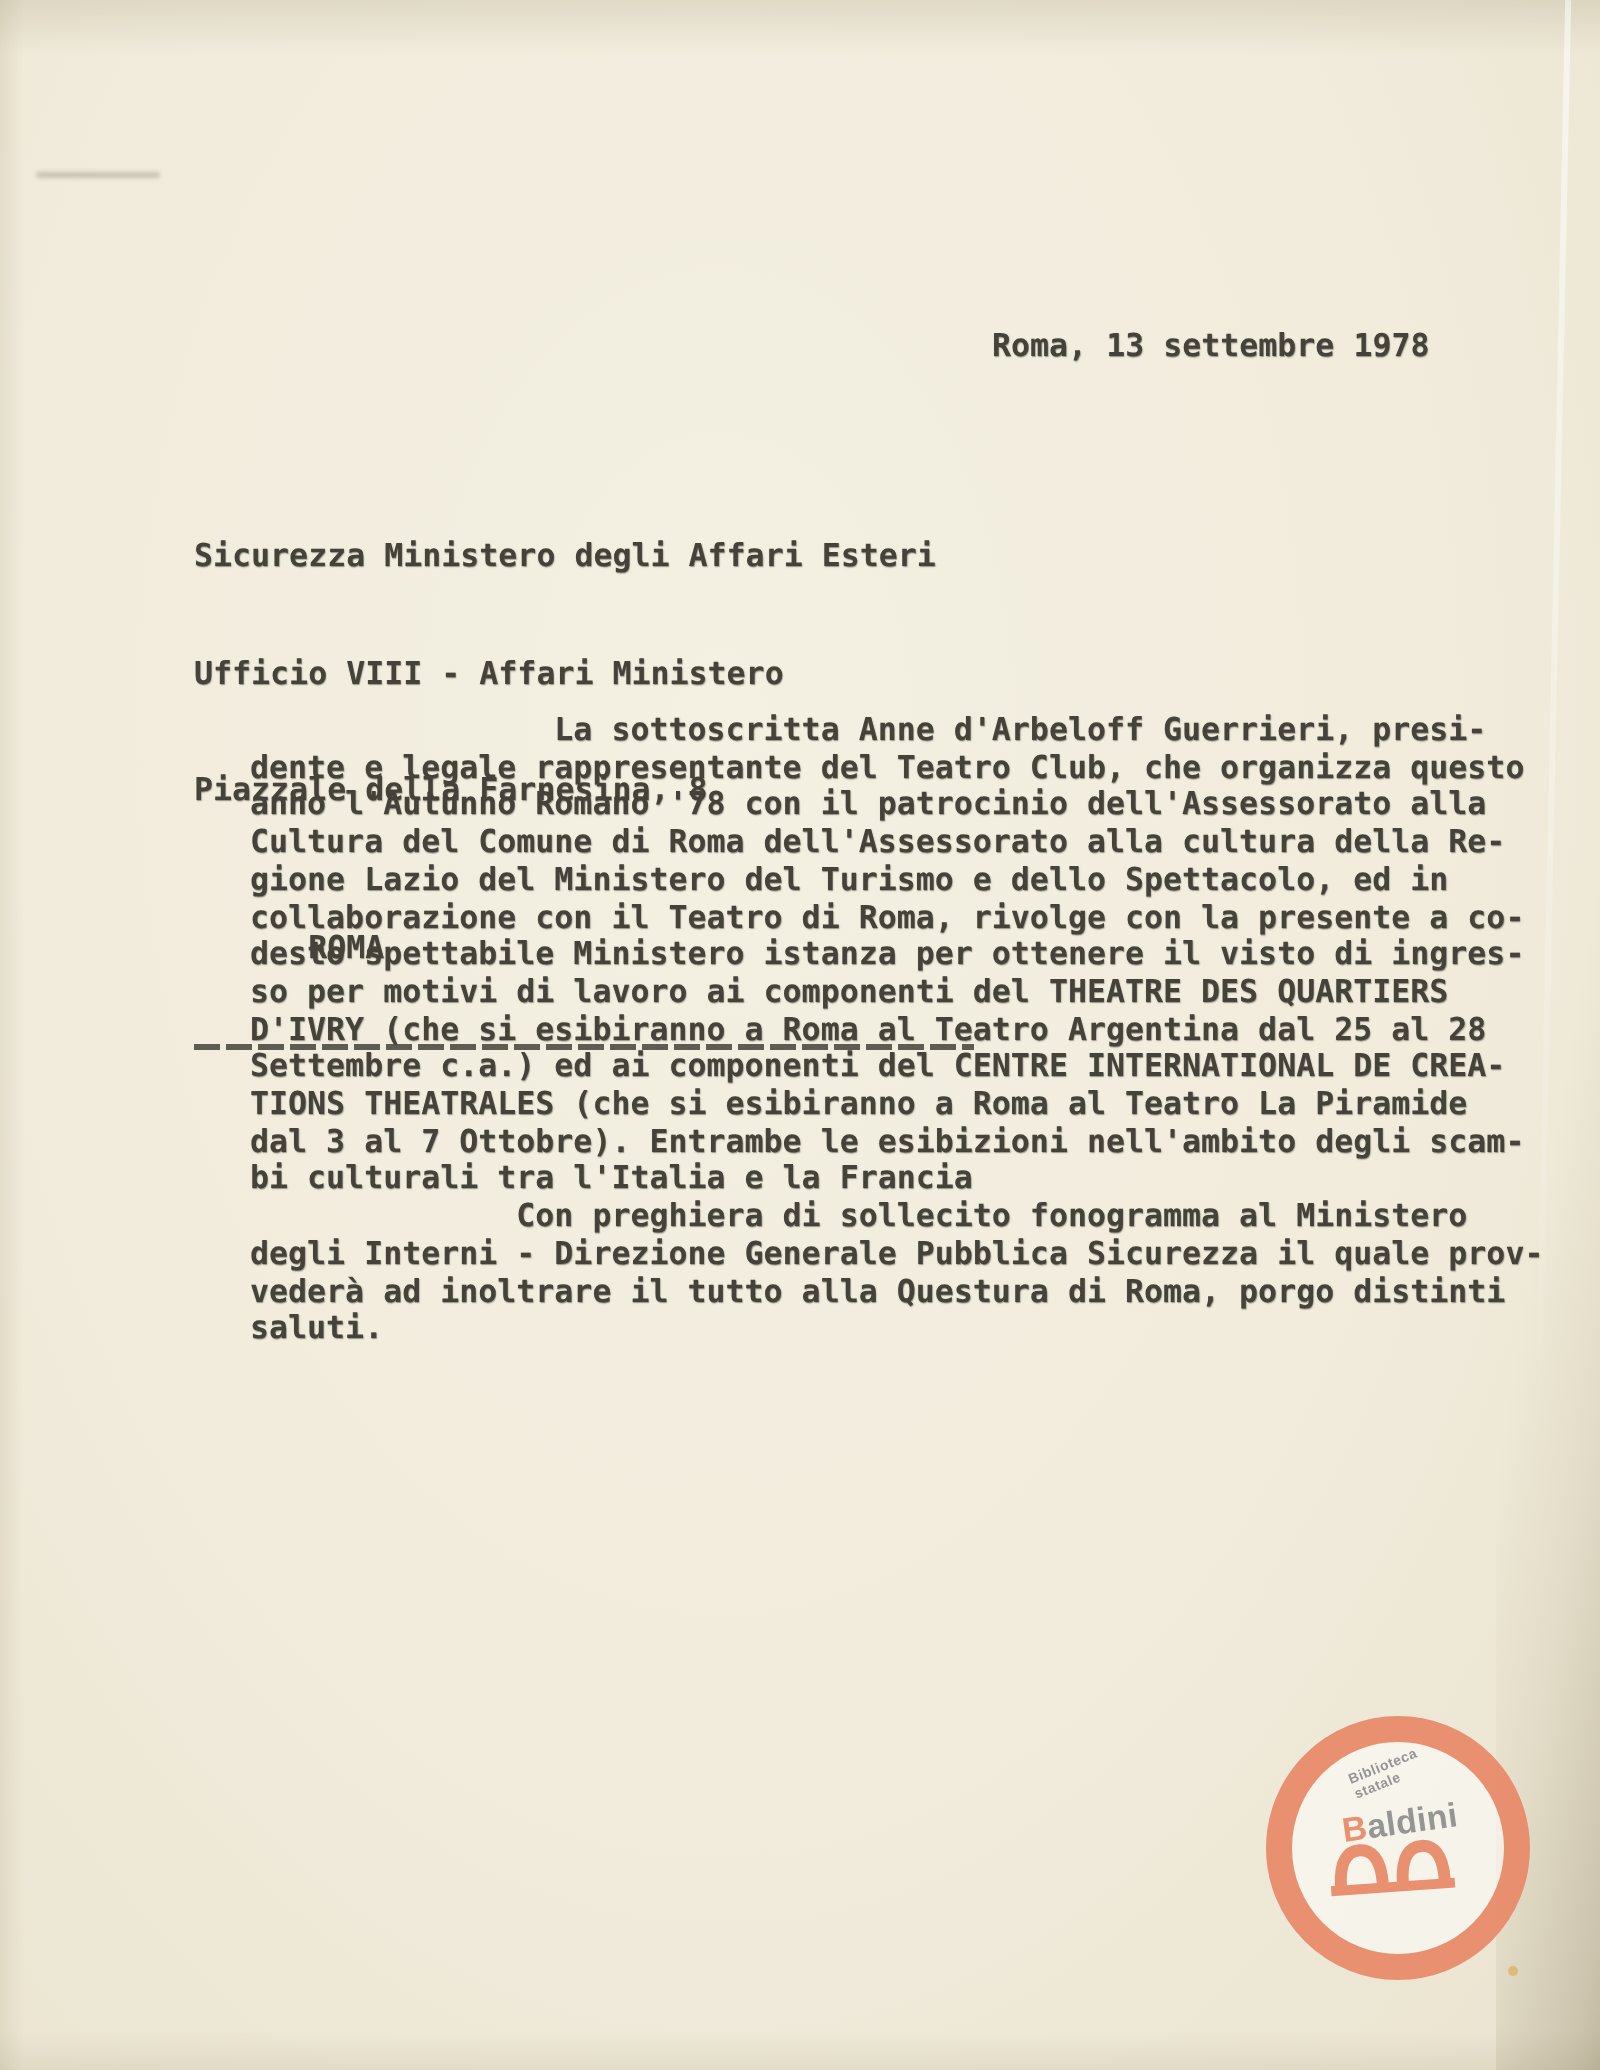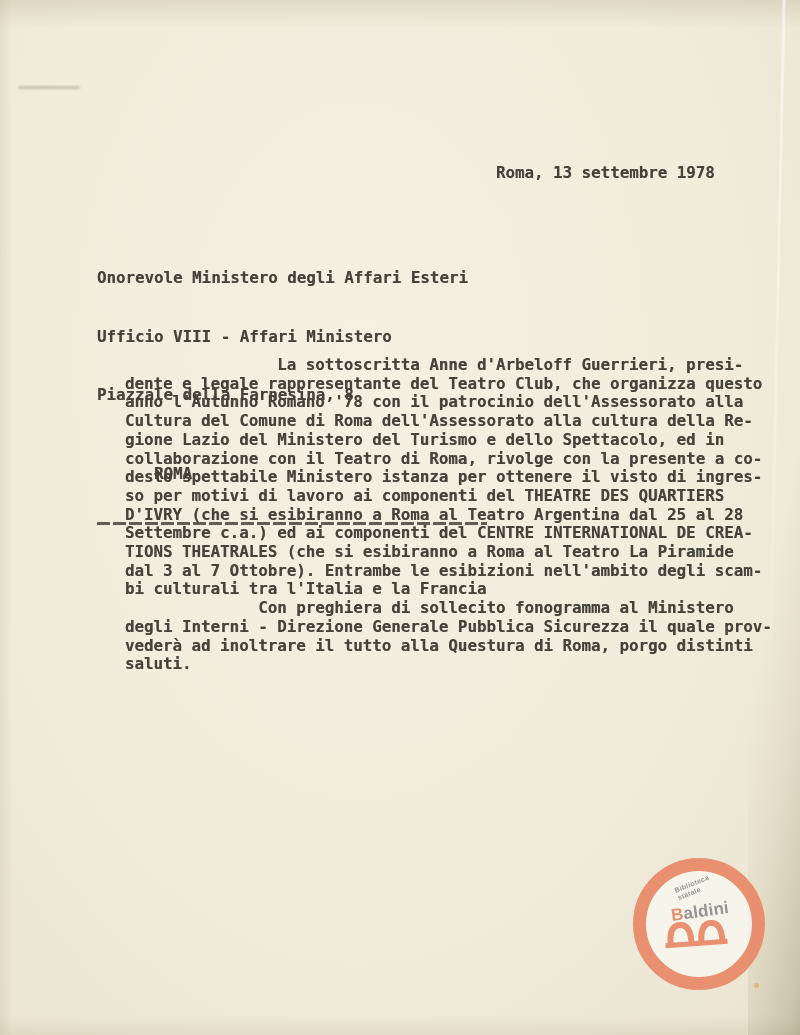--- a/index.html
+++ b/index.html
@@ -136,21 +136,21 @@
   <div class="edge-bottom"></div>
   <div class="edge-left"></div>
   <div class="edge-right"></div>
   <div class="crease-line"></div>
   <div class="smudge"></div>
   <div class="speck"></div>
 
   <div class="typewriter date-line">Roma, 13 settembre 1978</div>
 
   <div class="typewriter recipient">
-    <div>Onorevole Ministero degli Affari Esteri</div>
+    <div>Sicurezza Ministero degli Affari Esteri</div>
     <div>Ufficio VIII - Affari Ministero</div>
     <div>Piazzale della Farnesina, 8</div>
     <div class="recipient-city-row">
       <span>ROMA</span>
       <span class="addr-underline"></span>
     </div>
   </div>
 
   <div class="typewriter letter-body"><div class="tline">                La sottoscritta Anne d'Arbeloff Guerrieri, presi-</div><div class="tline">dente e legale rappresentante del Teatro Club, che organizza questo</div><div class="tline">anno l'Autunno Romano '78 con il patrocinio dell'Assessorato alla</div><div class="tline">Cultura del Comune di Roma dell'Assessorato alla cultura della Re-</div><div class="tline">gione Lazio del Ministero del Turismo e dello Spettacolo, ed in</div><div class="tline">collaborazione con il Teatro di Roma, rivolge con la presente a co-</div><div class="tline">desto spettabile Ministero istanza per ottenere il visto di ingres-</div><div class="tline">so per motivi di lavoro ai componenti del THEATRE DES QUARTIERS</div><div class="tline">D'IVRY (che si esibiranno a Roma al Teatro Argentina dal 25 al 28</div><div class="tline">Settembre c.a.) ed ai componenti del CENTRE INTERNATIONAL DE CREA-</div><div class="tline">TIONS THEATRALES (che si esibiranno a Roma al Teatro La Piramide</div><div class="tline">dal 3 al 7 Ottobre). Entrambe le esibizioni nell'ambito degli scam-</div><div class="tline">bi culturali tra l'Italia e la Francia</div><div class="tline">              Con preghiera di sollecito fonogramma al Ministero</div><div class="tline">degli Interni - Direzione Generale Pubblica Sicurezza il quale prov-</div><div class="tline">vederà ad inoltrare il tutto alla Questura di Roma, porgo distinti</div><div class="tline">saluti.</div></div>
 

